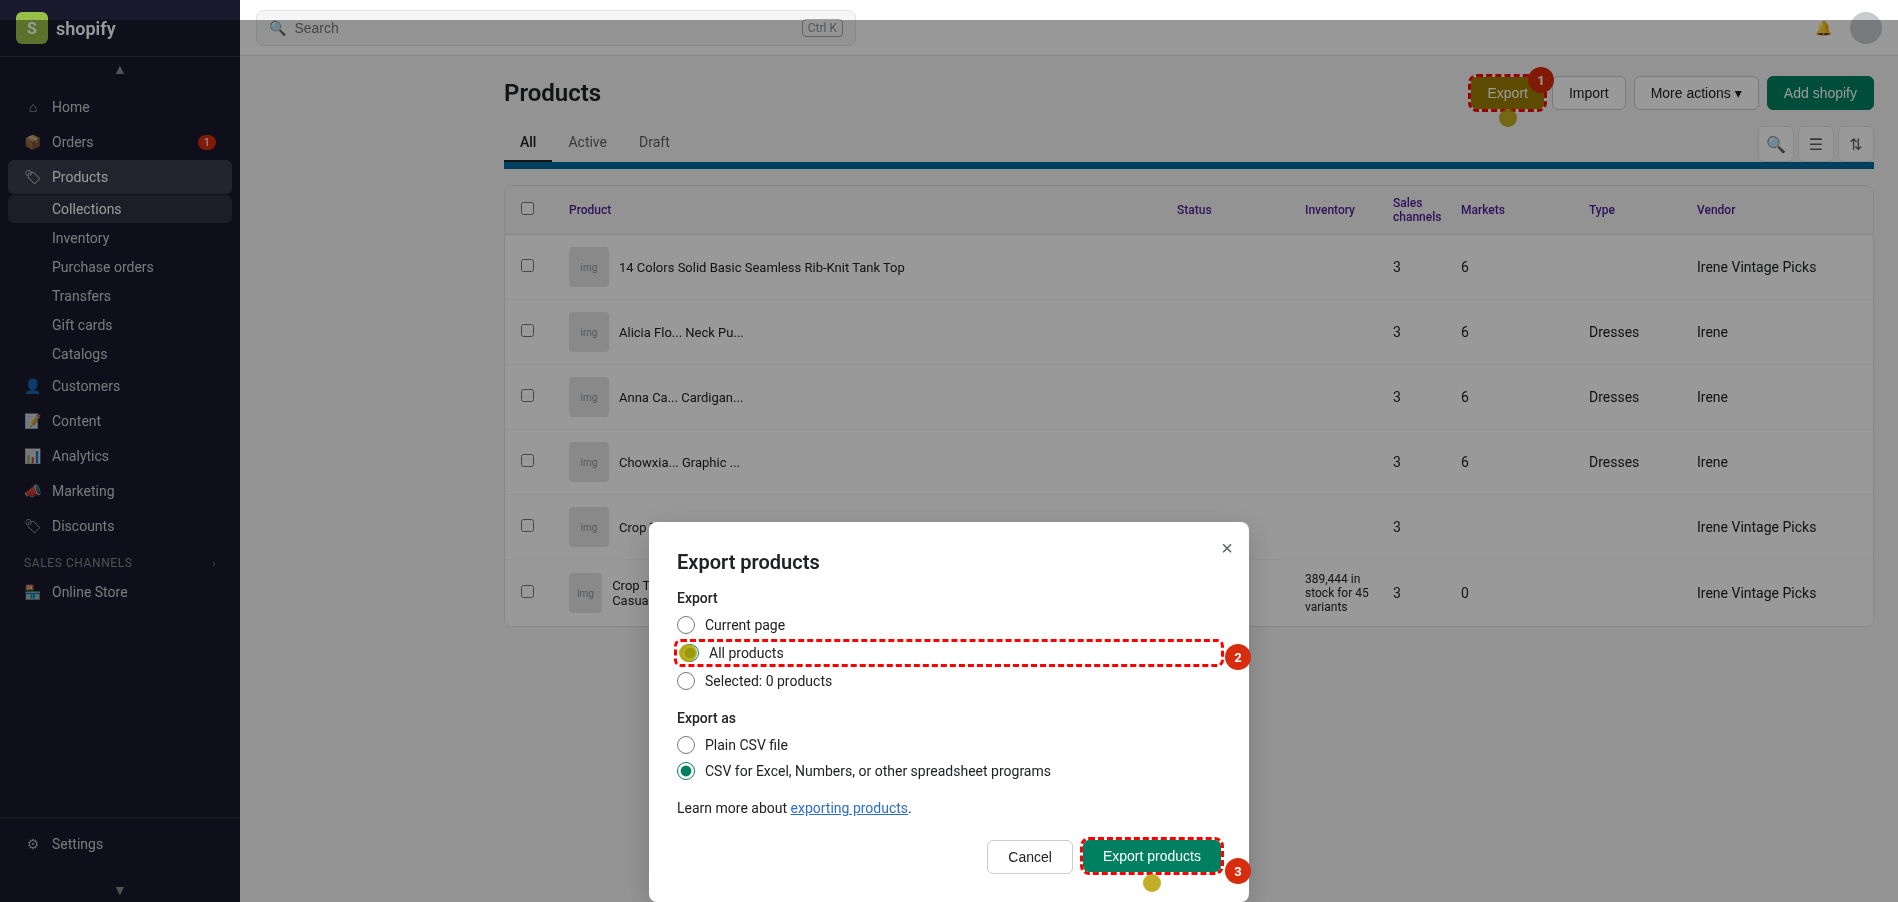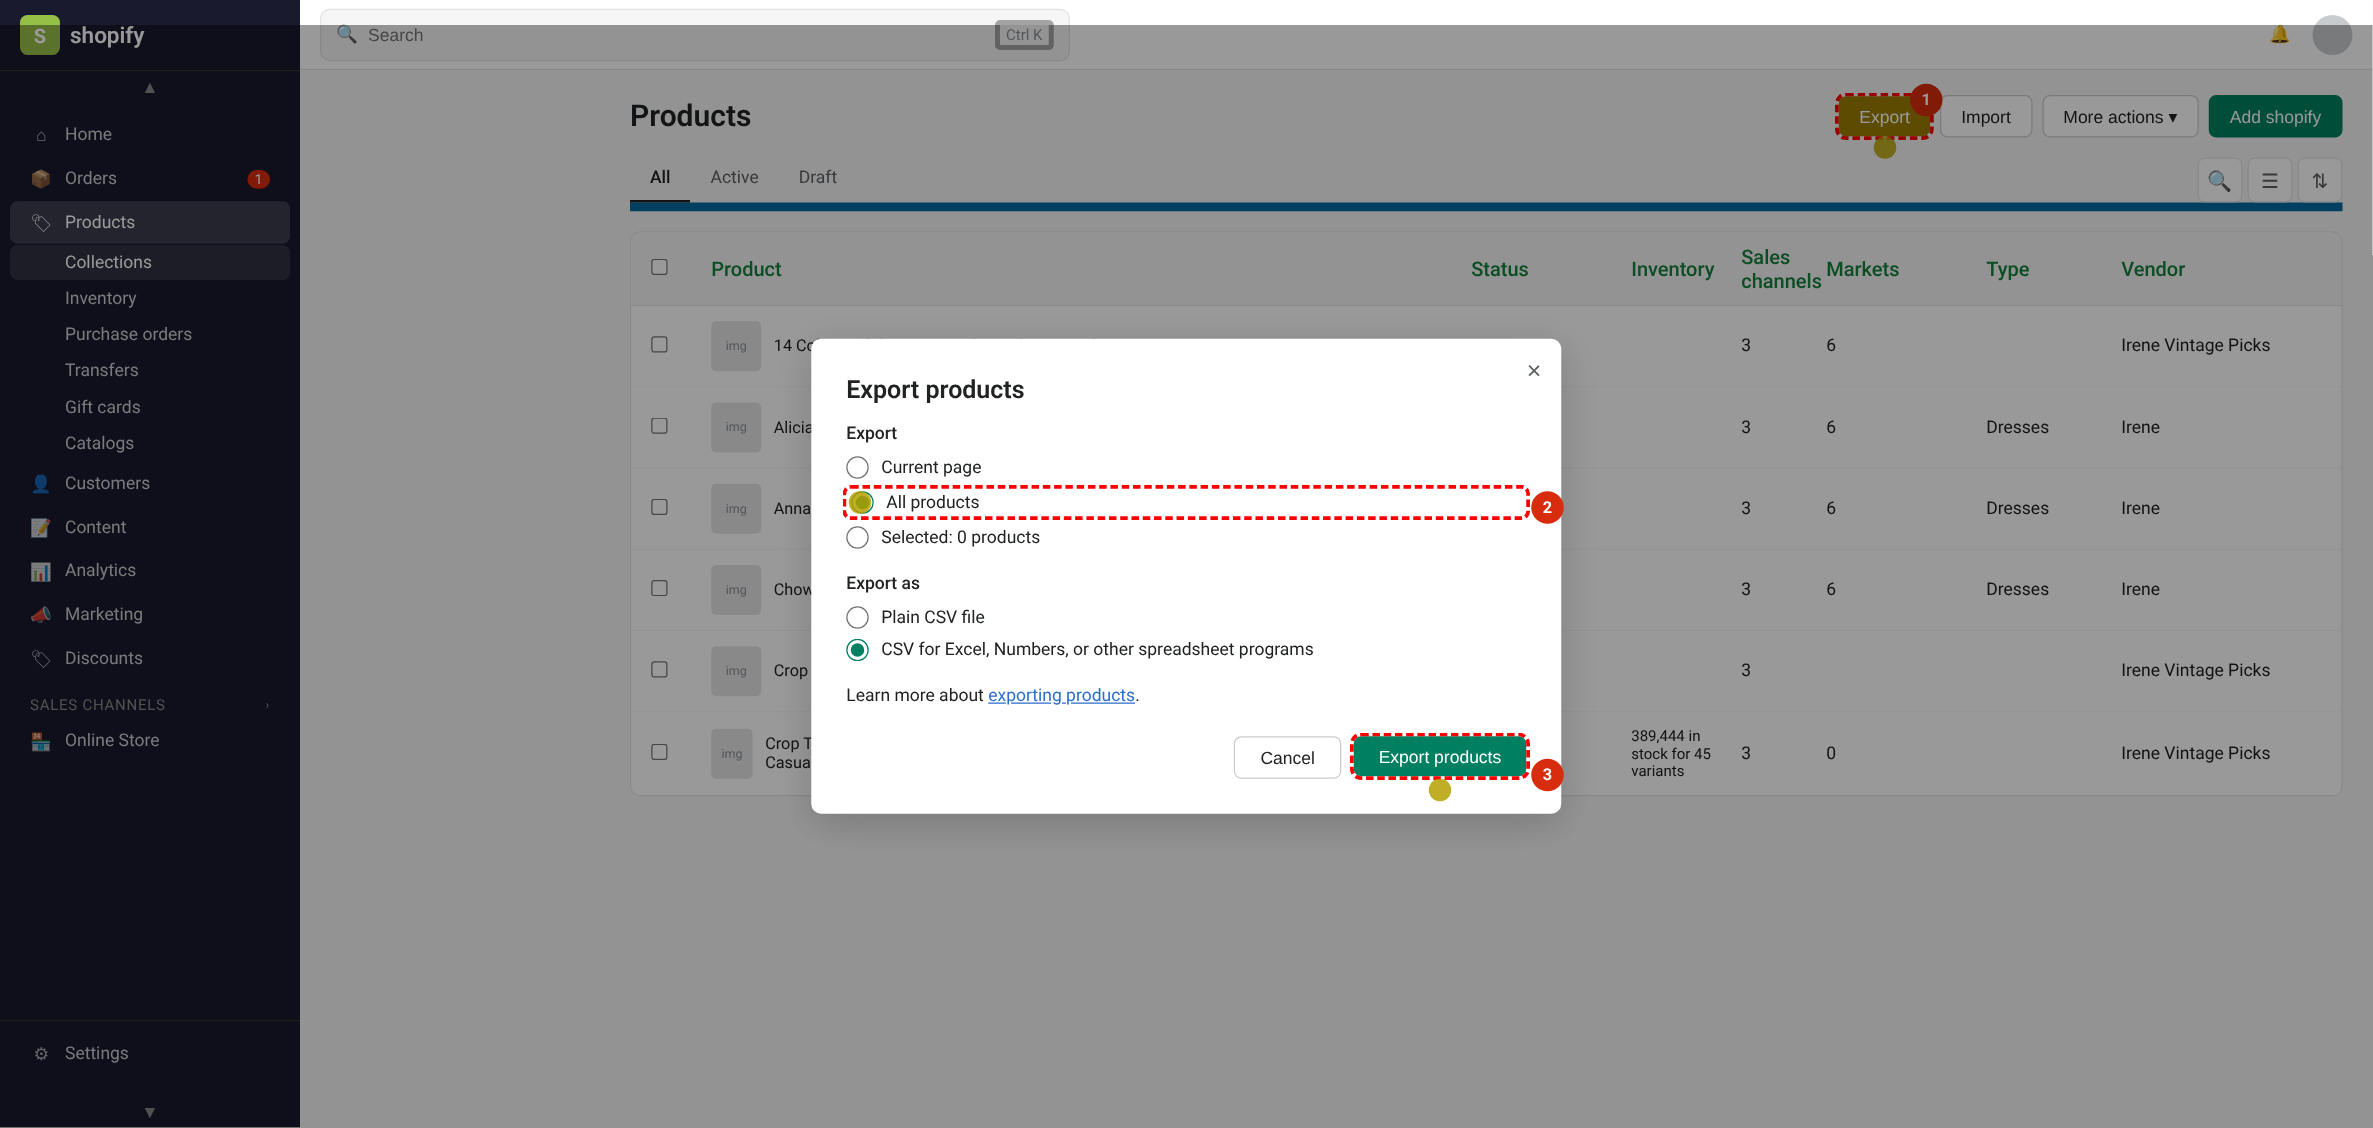--- a/index.html
+++ b/index.html
@@ -19,21 +19,21 @@
     .nav-sub-item.active { color: #fff; background: rgba(255,255,255,0.1); }
     .nav-section-label { padding: 12px 24px 4px; font-size: 12px; color: #888; text-transform: uppercase; letter-spacing: 0.05em; display: flex; align-items: center; justify-content: space-between; }
     .nav-section-label .arrow { font-size: 10px; }
     .sidebar-bottom { padding: 8px 0 16px; border-top: 1px solid #333; }
     .sidebar-scroll-btn { display: flex; justify-content: center; padding: 4px; color: #888; cursor: pointer; }
 
     
     .top-bar { position: fixed; top: 0; left: 240px; right: 0; height: 56px; background: #fff; border-bottom: 1px solid #e1e3e5; display: flex; align-items: center; padding: 0 16px; gap: 12px; z-index: 100; }
     .search-box { flex: 1; max-width: 600px; display: flex; align-items: center; background: #f6f6f7; border: 1px solid #e1e3e5; border-radius: 8px; padding: 8px 12px; gap: 8px; color: #8c9196; }
     .search-box input { border: none; background: transparent; outline: none; flex: 1; font-size: 14px; color: #202223; }
-    .search-shortcut { font-size: 12px; color: #8c9196; border: 4px solid #a3a3a3; border-radius: 4px; padding: 1px 5px; }
+    .search-shortcut { font-size: 12px; color: #8c9196; border: 1px solid #a3a3a3; border-radius: 4px; padding: 1px 5px; }
     .top-bar-actions { margin-left: auto; display: flex; align-items: center; gap: 8px; }
     .bell-icon { width: 36px; height: 36px; display: flex; align-items: center; justify-content: center; cursor: pointer; color: #5c5f62; border-radius: 6px; }
     .top-bar-avatar { width: 32px; height: 32px; background: #c9cccf; border-radius: 50%; }
 
     
     .main { margin-left: 240px; margin-top: 56px; flex: 1; overflow-y: auto; padding: 20px 24px; }
     .page-header { display: flex; align-items: center; margin-bottom: 16px; gap: 12px; }
     .page-title { font-size: 24px; font-weight: 600; color: #202223; }
     .header-actions { margin-left: auto; display: flex; align-items: center; gap: 8px; }
     .btn { padding: 8px 16px; border-radius: 6px; cursor: pointer; font-size: 14px; font-weight: 500; border: 1px solid transparent; }
@@ -44,31 +44,31 @@
     .highlighted-btn { outline: 3px dashed red; position: relative; }
 
     
     .tab-bar { display: flex; gap: 0; border-bottom: 7px solid #0369a1; margin-bottom: 16px; }
     .tab { padding: 8px 16px; cursor: pointer; font-size: 14px; color: #5c5f62; border-bottom: 2px solid transparent; }
     .tab.active { color: #202223; border-bottom-color: #202223; font-weight: 500; }
 
     
     .products-table { background: #fff; border: 1px solid #e1e3e5; border-radius: 8px; overflow: hidden; }
     .table-header { display: grid; grid-template-columns: 40px 1fr 120px 80px 60px 120px 100px 160px; align-items: center; padding: 10px 16px; border-bottom: 1px solid #e1e3e5; background: #f6f6f7; gap: 8px; }
-    .table-header-cell { font-size: 16px; color: #15803d; font-weight: 500; }
+    .table-header-cell { font-size: 12px; color: #4c1d95; font-weight: 500; }
     .table-row { display: grid; grid-template-columns: 40px 1fr 120px 80px 60px 120px 100px 160px; align-items: center; padding: 12px 16px; border-bottom: 1px solid #f6f6f7; gap: 8px; background: #fff; }
     .table-row:last-child { border-bottom: none; }
     .product-thumb { width: 40px; height: 40px; background: #e4e5e7; border-radius: 4px; overflow: hidden; display: flex; align-items: center; justify-content: center; font-size: 10px; color: #8c9196; }
     .product-info { display: flex; align-items: center; gap: 10px; }
     .product-name { font-size: 13px; color: #202223; }
     .status-badge { display: inline-block; padding: 3px 8px; border-radius: 12px; font-size: 12px; font-weight: 500; }
     .status-active { background: #aee9d1; color: #0d6b52; }
 
     
-    .overlay { position: fixed; top: 0; left: 0; right: 0; bottom: 0; background: rgba(0,0,0,0.4); z-index: 200; display: flex; align-items: center; justify-content: center; margin-top: 20px; }
+    .overlay { position: fixed; top: 0; left: 0; right: 0; bottom: 0; background: rgba(0,0,0,0.4); z-index: 200; display: flex; align-items: flex-end; justify-content: center; margin-top: 20px; }
     .modal { background: #fff; border-radius: 8px; width: 600px; max-width: 95vw; padding: 28px; position: relative; box-shadow: 0 8px 32px rgba(0,0,0,0.18); }
     .modal-title { font-size: 20px; font-weight: 600; margin-bottom: 16px; }
     .modal-close { position: absolute; top: 16px; right: 16px; cursor: pointer; font-size: 20px; color: #5c5f62; background: none; border: none; line-height: 1; }
     .modal-desc { font-size: 14px; color: #202223; line-height: 1.5; margin-bottom: 20px; }
     .modal-desc a { color: #2c6ecb; text-decoration: underline; }
     .section-label { font-size: 14px; font-weight: 500; margin-bottom: 10px; }
     .radio-group { display: flex; flex-direction: column; gap: 8px; margin-bottom: 20px; }
     .radio-option { display: flex; align-items: center; gap: 10px; font-size: 14px; cursor: pointer; }
     .radio-option input[type="radio"] { width: 18px; height: 18px; accent-color: #008060; cursor: pointer; }
     .radio-option.highlighted-radio { outline: 3px dashed red; border-radius: 4px; padding: 2px 4px; }

